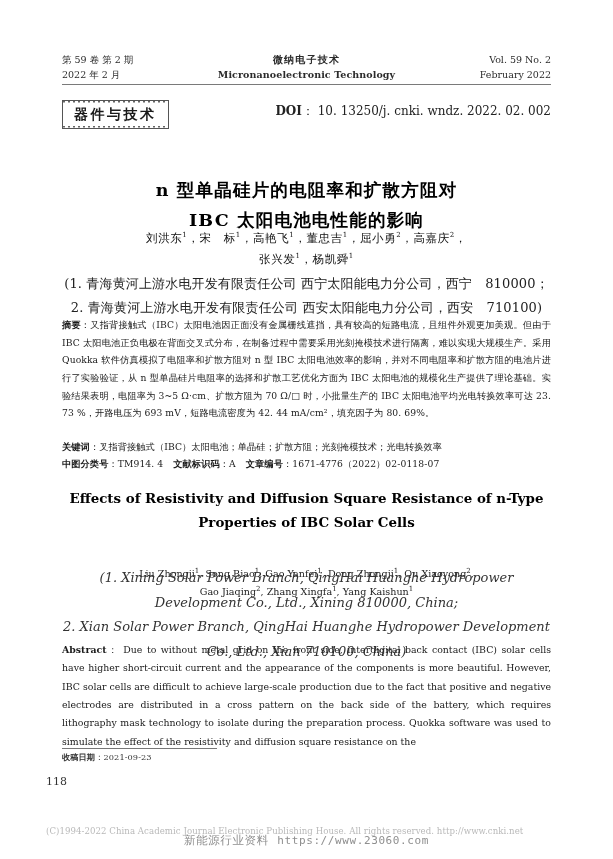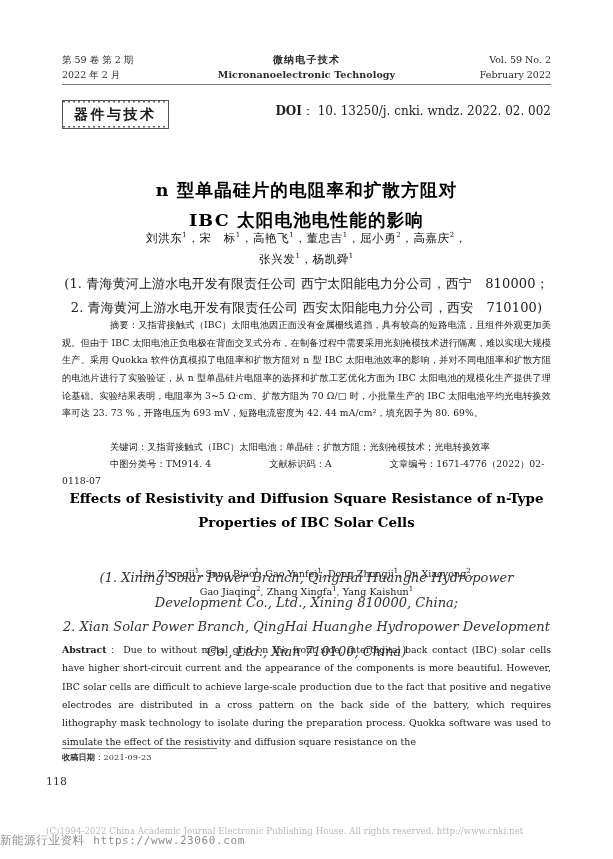--- a/index.html
+++ b/index.html
@@ -142,21 +142,21 @@
     left: 62px;
     top: 316px;
     width: 489px;
     font-size: 9.2px;
     line-height: 1.92;
     text-align: justify;
     text-justify: inter-ideograph;
     letter-spacing: 0.1px;
     color: #1a1a1a;
   }
-  .abs-cn b, .kw b, .clsrow b { font-weight: 400; margin-left: 48px; }
+  .abs-cn b, .kw b, .clsrow b { font-weight: 700; }
 
   .kw {
     position: absolute;
     left: 62px;
     top: 438px;
     width: 489px;
     font-size: 9.2px;
     line-height: 1.85;
     letter-spacing: 0.1px;
     color: #1a1a1a;
@@ -253,20 +253,21 @@
     font-size: 8.6px;
     color: #b9b9b9;
     white-space: nowrap;
     letter-spacing: 0.05px;
   }
   .wm-line {
     position: absolute;
     left: 0;
     top: 833px;
     width: 613px;
+    text-align: center;
     font-size: 11.5px;
     color: #8f8f8f;
     letter-spacing: 0.6px;
     font-family: "DejaVu Sans", "Liberation Sans", sans-serif;
   }
   .wm-line .url {
     font-family: "DejaVu Sans Mono", "Liberation Mono", monospace;
     font-size: 11px;
   }
 </style>

